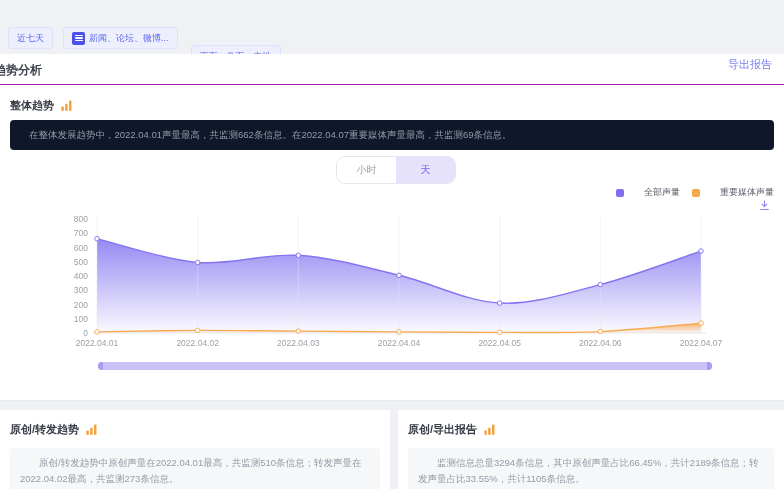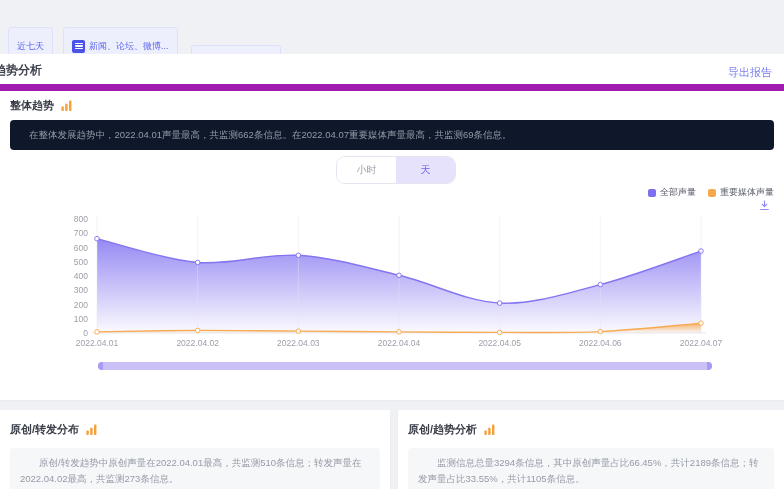--- a/index.html
+++ b/index.html
@@ -1,45 +1,45 @@
 <!DOCTYPE html>
 <html><head>
 <meta charset="utf-8">
 <style>
   html,body{margin:0;padding:0;overflow:hidden;}
   body{font-family:"Liberation Sans","DejaVu Sans",sans-serif;}
   .wrap{position:relative;width:784px;height:489px;overflow:hidden;background:#f0f1f5;}
 
   
   .chipbar{position:absolute;left:8px;top:9px;display:flex;align-items:center;}
-  .chip{display:inline-flex;align-items:center;gap:4px;height:20px;padding:8px 8px;background:#edeffd;
+  .chip{display:inline-flex;align-items:center;gap:4px;height:20px;padding:0 8px;background:#edeffd;
         border:1px solid #dde1fb;border-radius:3px;font-size:9px;color:#5a66ee;cursor:pointer;white-space:nowrap;}
   .chip + .chip{margin-left:10px;}
   .chip.gap{margin-left:13px;margin-top:36px;}
   .chip-ic{width:13px;height:13px;background:#4a52e8;border-radius:2px;display:inline-flex;flex-direction:column;
            justify-content:center;gap:1.5px;padding:0 2.5px;box-sizing:border-box;}
   .chip-ic .l{display:block;height:1.3px;background:#fff;border-radius:1px;}
 
   
   .main-card{position:absolute;left:0;top:54px;width:784px;height:346px;background:#fff;box-shadow:0 1px 2px rgba(0,0,0,.04);}
-  .card-head{position:absolute;top:0;left:0;right:0;height:30px;border-bottom:7px solid #a21caf;}
+  .card-head{position:absolute;top:0;left:0;right:0;height:30px;border-bottom:1px solid #a21caf;}
   .page-title{position:absolute;left:-6px;top:8px;font-size:12px;font-weight:bold;color:#3f4350;}
-  .export{position:absolute;right:12px;top:11px;font-size:11px;color:#7b80f2;cursor:pointer;text-decoration:none;}
+  .export{position:absolute;right:12px;top:3px;font-size:11px;color:#7b80f2;cursor:pointer;text-decoration:none;}
   .sec-row{display:flex;align-items:center;gap:6px;}
   .sec-row.main{position:absolute;left:10px;top:44px;align-items:center;}
   .sec-title{font-size:11px;font-weight:bold;color:#3a3e49;}
   .oicon{width:13px;height:13px;}
   .infobox{background:#0f172a;border-radius:4px;font-size:9.5px;color:#949aa6;}
   .infobox.wide{position:absolute;left:10px;right:10px;top:66px;height:30px;line-height:30px;text-indent:2em;
                 white-space:nowrap;overflow:hidden;}
   .toggle{position:absolute;left:336px;top:102px;display:flex;border:1px solid #e5e5f0;border-radius:9px;overflow:hidden;}
   .tbtn{width:59px;height:26px;line-height:26px;text-align:center;font-size:10px;color:#9ba1ad;background:#fff;cursor:pointer;}
   .tbtn.on{background:#e6e2fb;color:#7165ee;}
   .legend{position:absolute;right:10px;top:132px;display:flex;gap:12px;align-items:center;}
-  .litem{display:flex;align-items:center;gap:4px;font-size:9px;color:#5c616c;cursor:pointer;}
+  .litem{display:flex;align-items:center;gap:20px;font-size:9px;color:#5c616c;cursor:pointer;}
   .sw{width:8px;height:8px;border-radius:2px;display:inline-block;}
   .dl{position:absolute;right:14px;top:146px;width:11px;height:11px;cursor:pointer;}
   #chart{position:absolute;left:0;top:152px;width:784px;height:150px;}
   .zoombar{position:absolute;left:98px;top:308px;width:614px;height:8px;background:#cbc0f8;border-radius:4px;cursor:pointer;}
   .zh{position:absolute;top:0;width:5px;height:8px;background:#a99bf4;}
   .zh.l{left:0;border-radius:4px 0 0 4px;}
   .zh.r{right:0;border-radius:0 4px 4px 0;}
 
   
   .bcard{position:absolute;top:410px;height:100px;background:#fff;box-shadow:0 1px 2px rgba(0,0,0,.04);}
@@ -172,33 +172,33 @@
         </svg></div>
 
     <div class="zoombar">
       <i class="zh l"></i>
       <i class="zh r"></i>
     </div>
   </div>
 
   <div class="bcard left">
     <div class="bhead">
-      <span class="sec-title">原创/转发分布</span>
+      <span class="sec-title">原创/转发趋势</span>
       <svg class="oicon" viewBox="0 0 14 14">
         <rect x="1.5" y="8" width="2.6" height="5" rx="0.8" fill="#f6a03c"></rect>
         <rect x="5.6" y="5" width="2.6" height="8" rx="0.8" fill="#f6a03c"></rect>
         <rect x="9.7" y="1.5" width="2.6" height="11.5" rx="0.8" fill="#f6a03c"></rect>
       </svg>
     </div>
     <div class="binfo">原创/转发趋势中原创声量在2022.04.01最高，共监测510条信息；转发声量在2022.04.02最高，共监测273条信息。</div>
   </div>
 
   <div class="bcard right">
     <div class="bhead">
-      <span class="sec-title">原创/趋势分析</span>
+      <span class="sec-title">原创/导出报告</span>
       <svg class="oicon" viewBox="0 0 14 14">
         <rect x="1.5" y="8" width="2.6" height="5" rx="0.8" fill="#f6a03c"></rect>
         <rect x="5.6" y="5" width="2.6" height="8" rx="0.8" fill="#f6a03c"></rect>
         <rect x="9.7" y="1.5" width="2.6" height="11.5" rx="0.8" fill="#f6a03c"></rect>
       </svg>
     </div>
     <div class="binfo">监测信息总量3294条信息，其中原创声量占比66.45%，共计2189条信息；转发声量占比33.55%，共计1105条信息。</div>
   </div>
 
 </div>

